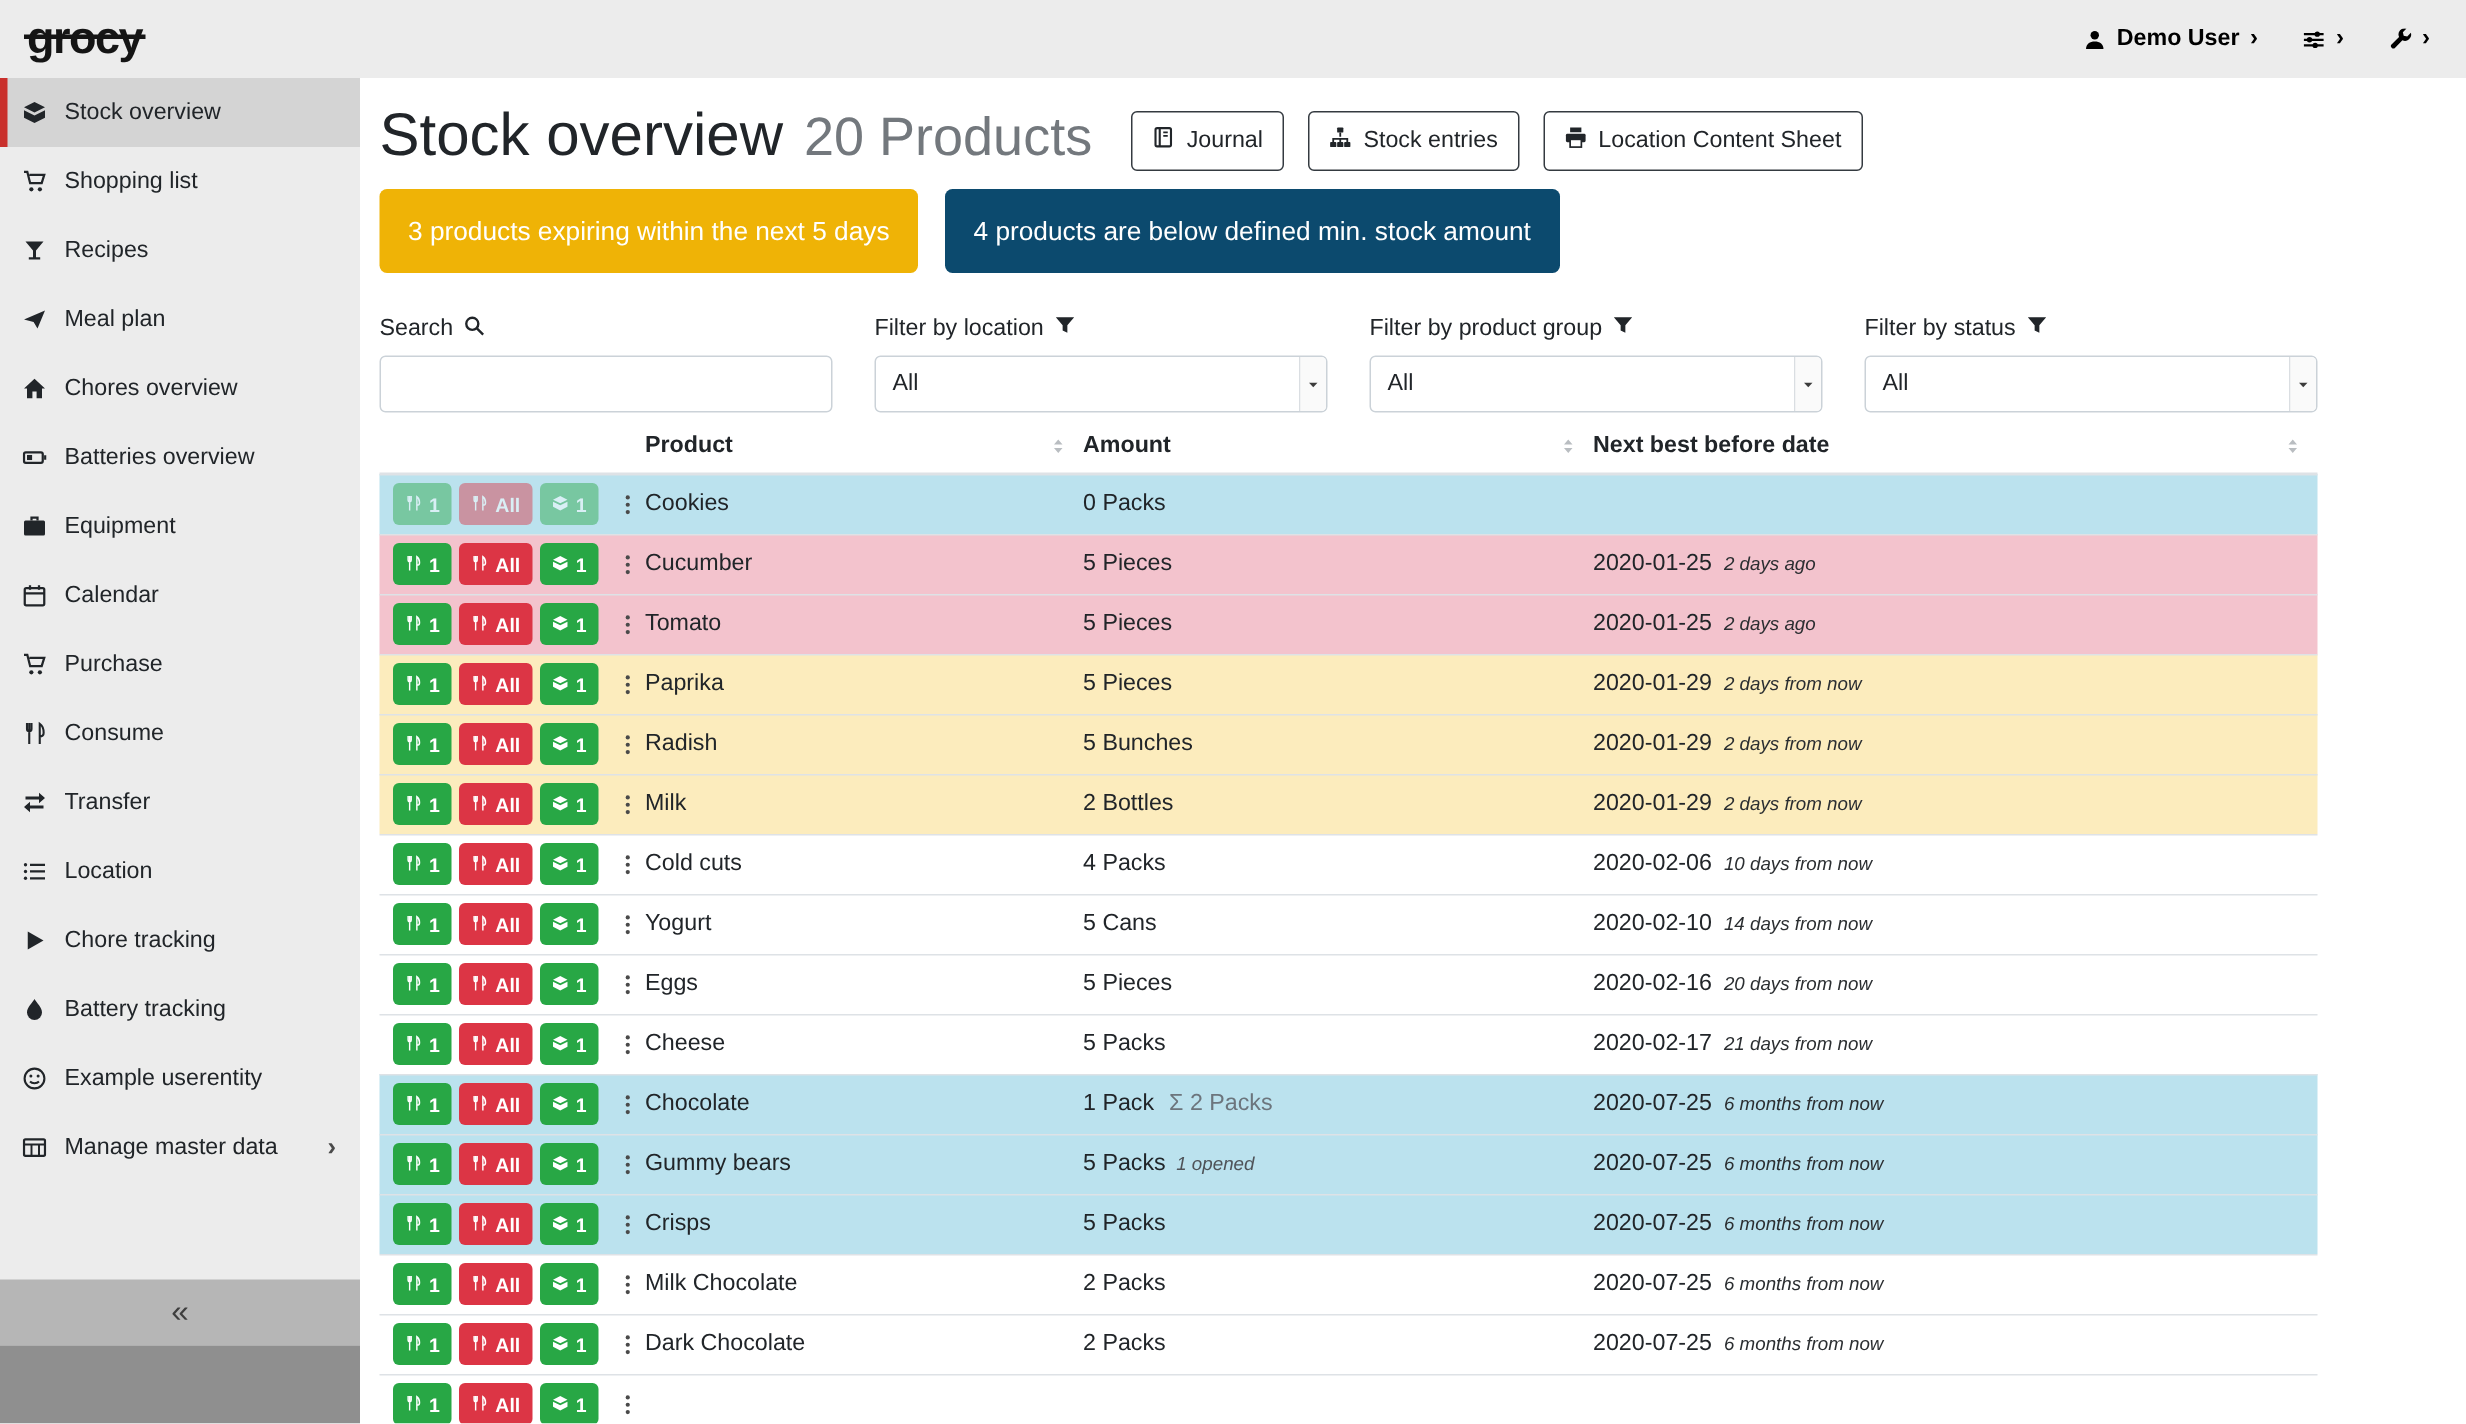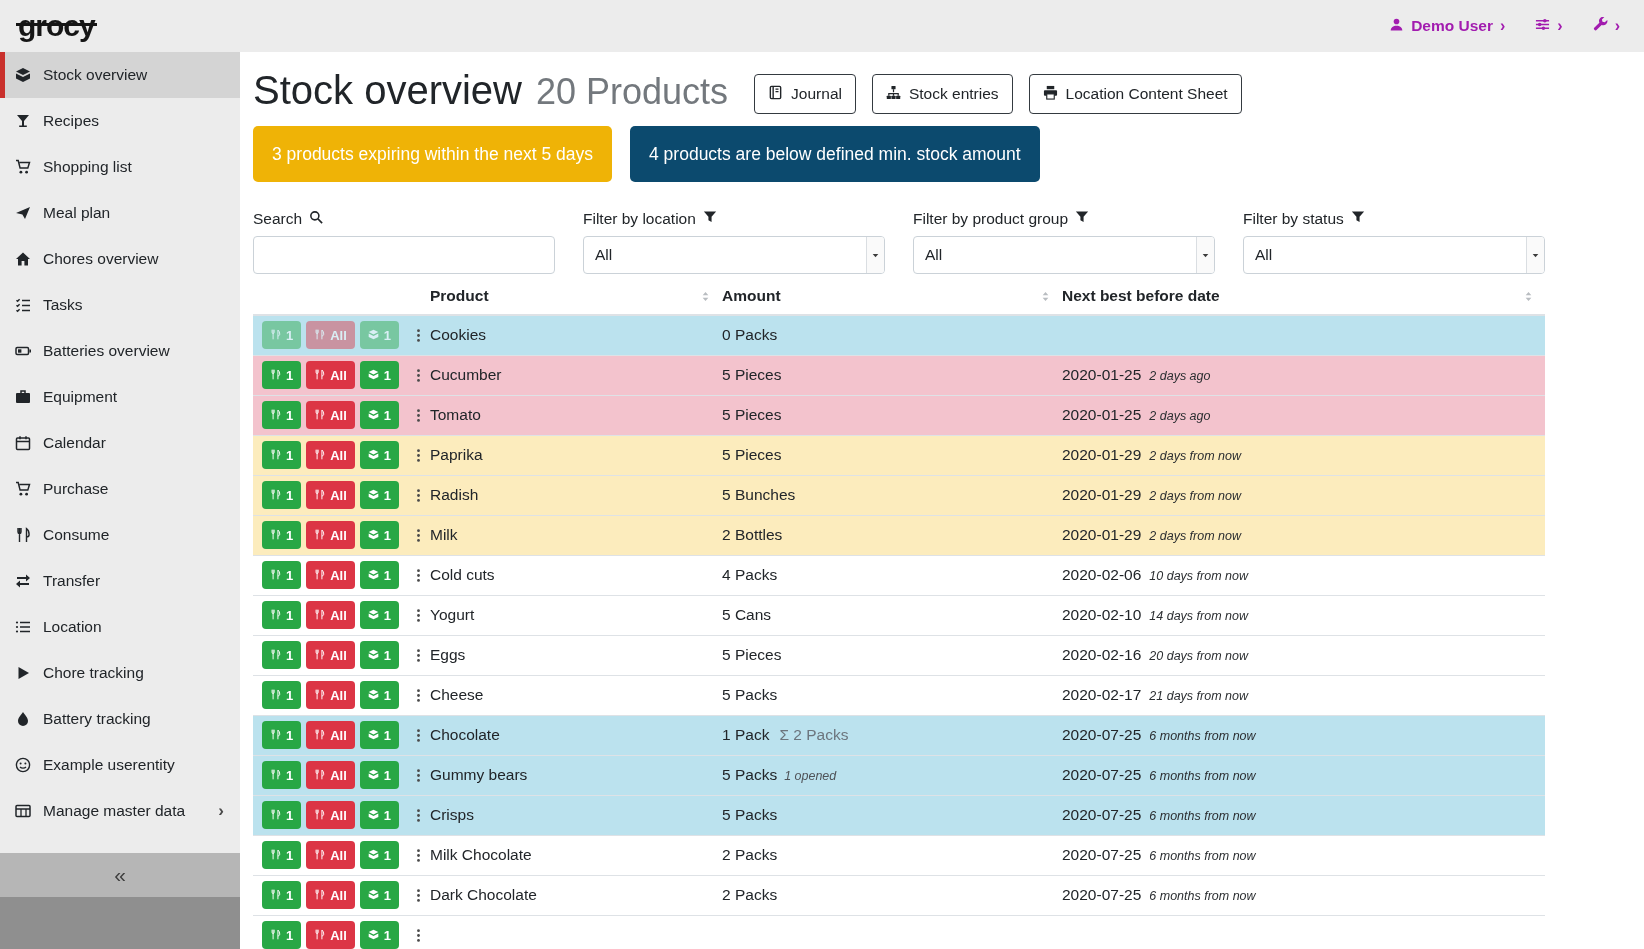--- a/index.html
+++ b/index.html
@@ -6,22 +6,22 @@
   html,body { margin:0; padding:0; width:1644px; height:949px; overflow:hidden;
     font-family:"Liberation Sans", sans-serif; color:#212529; background:#fff; }
 
   
   .topbar { height:52px; background:#ececec; display:flex; align-items:center;
     justify-content:space-between; padding:0 24px 0 16px; }
   .logo { font-weight:bold; font-size:30px; letter-spacing:-1px; color:#151515;
     position:relative; cursor:pointer; padding:0 2px; }
   .logo::after { content:""; position:absolute; left:0; right:0; top:14px; height:3px; background:#151515; }
   .topbar-right { display:flex; align-items:center; gap:30px; }
-  .tb-item { display:flex; gap:7px; font-size:15.5px; font-weight:bold;
-    color:#a21caf; cursor:pointer; }
+  .tb-item { display:flex; align-items:center; gap:7px; font-size:15.5px; font-weight:bold;
+    color:#000000; cursor:pointer; }
   .tb-item .ic svg { width:15px; height:15px; display:block; }
   .chev { font-weight:bold; font-size:16px; }
 
   
   .shell { display:flex; height:897px; }
   .sidebar { width:240px; flex-shrink:0; background:#ececec; display:flex; flex-direction:column; }
   .nav-item { height:46px; display:flex; align-items:center; gap:11px; padding:0 12px 0 14px;
     font-size:15.5px; cursor:pointer; position:relative; }
   .nav-item.active { background:#d4d4d4; box-shadow:inset 5px 0 0 #c9302c; }
   .nav-item .ic { width:18px; display:flex; justify-content:center; }
@@ -134,61 +134,50 @@
           <span class="ic">
             <svg viewBox="0 0 16 16" fill="currentColor" xmlns="http://www.w3.org/2000/svg">
               <path d="M1 4.5 8 1l7 3.5L8 8 1 4.5zM1 6.5v5L8 15l7-3.5v-5L8 10 1 6.5z"></path>
             </svg>
           </span>
           <span>Stock overview</span>
         </div>
         <div class="nav-item">
           <span class="ic">
             <svg viewBox="0 0 16 16" fill="currentColor" xmlns="http://www.w3.org/2000/svg">
-              <path d="M2 2h12L9 8v4.5h2.8V14H4.2v-1.5H7V8L2 2z"></path>
-            </svg>
-          </span>
-          <span>Recipes</span>
-        </div>
-        <div class="nav-item">
-          <span class="ic">
-            <svg viewBox="0 0 16 16" fill="currentColor" xmlns="http://www.w3.org/2000/svg">
               <path d="M1 1.5h2.2l1.9 7.6h7.7l1.7-5.6H4.6" fill="none" stroke="currentColor" stroke-width="1.5"></path>
               <circle cx="5.9" cy="13.2" r="1.4"></circle>
               <circle cx="11.6" cy="13.2" r="1.4"></circle>
             </svg>
           </span>
           <span>Shopping list</span>
         </div>
         <div class="nav-item">
           <span class="ic">
             <svg viewBox="0 0 16 16" fill="currentColor" xmlns="http://www.w3.org/2000/svg">
+              <path d="M2 2h12L9 8v4.5h2.8V14H4.2v-1.5H7V8L2 2z"></path>
+            </svg>
+          </span>
+          <span>Recipes</span>
+        </div>
+        <div class="nav-item">
+          <span class="ic">
+            <svg viewBox="0 0 16 16" fill="currentColor" xmlns="http://www.w3.org/2000/svg">
               <path d="M1 8 15 2l-5 12-2.6-4.4L1 8z"></path>
             </svg>
           </span>
           <span>Meal plan</span>
         </div>
         <div class="nav-item">
           <span class="ic">
             <svg viewBox="0 0 16 16" fill="currentColor" xmlns="http://www.w3.org/2000/svg">
               <path d="M8 1.5 15 8h-2v6.5H9.4V10H6.6v4.5H3V8H1L8 1.5z"></path>
             </svg>
           </span>
           <span>Chores overview</span>
-        </div>
-        <div class="nav-item">
-          <span class="ic">
-            <svg viewBox="0 0 16 16" fill="currentColor" xmlns="http://www.w3.org/2000/svg">
-              <g stroke="currentColor" stroke-width="1.5" fill="none">
-                <path d="M1.5 3.2l1.1 1.1 2-2M1.5 8.2l1.1 1.1 2-2M1.5 13.2l1.1 1.1 2-2"></path>
-              </g>
-              <path d="M7 2.8h8v1.5H7zM7 7.8h8v1.5H7zM7 12.8h8v1.5H7z"></path>
-            </svg>
-          </span>
-          <span>Tasks</span>
         </div>
         <div class="nav-item">
           <span class="ic">
             <svg viewBox="0 0 16 16" fill="currentColor" xmlns="http://www.w3.org/2000/svg">
               <rect x="1" y="4.5" width="12.5" height="7" rx="1.2" fill="none" stroke="currentColor" stroke-width="1.5"></rect>
               <rect x="14.4" y="6.5" width="1.6" height="3"></rect>
               <rect x="3" y="6.3" width="3.4" height="3.4"></rect>
             </svg>
           </span>
           <span>Batteries overview</span>

